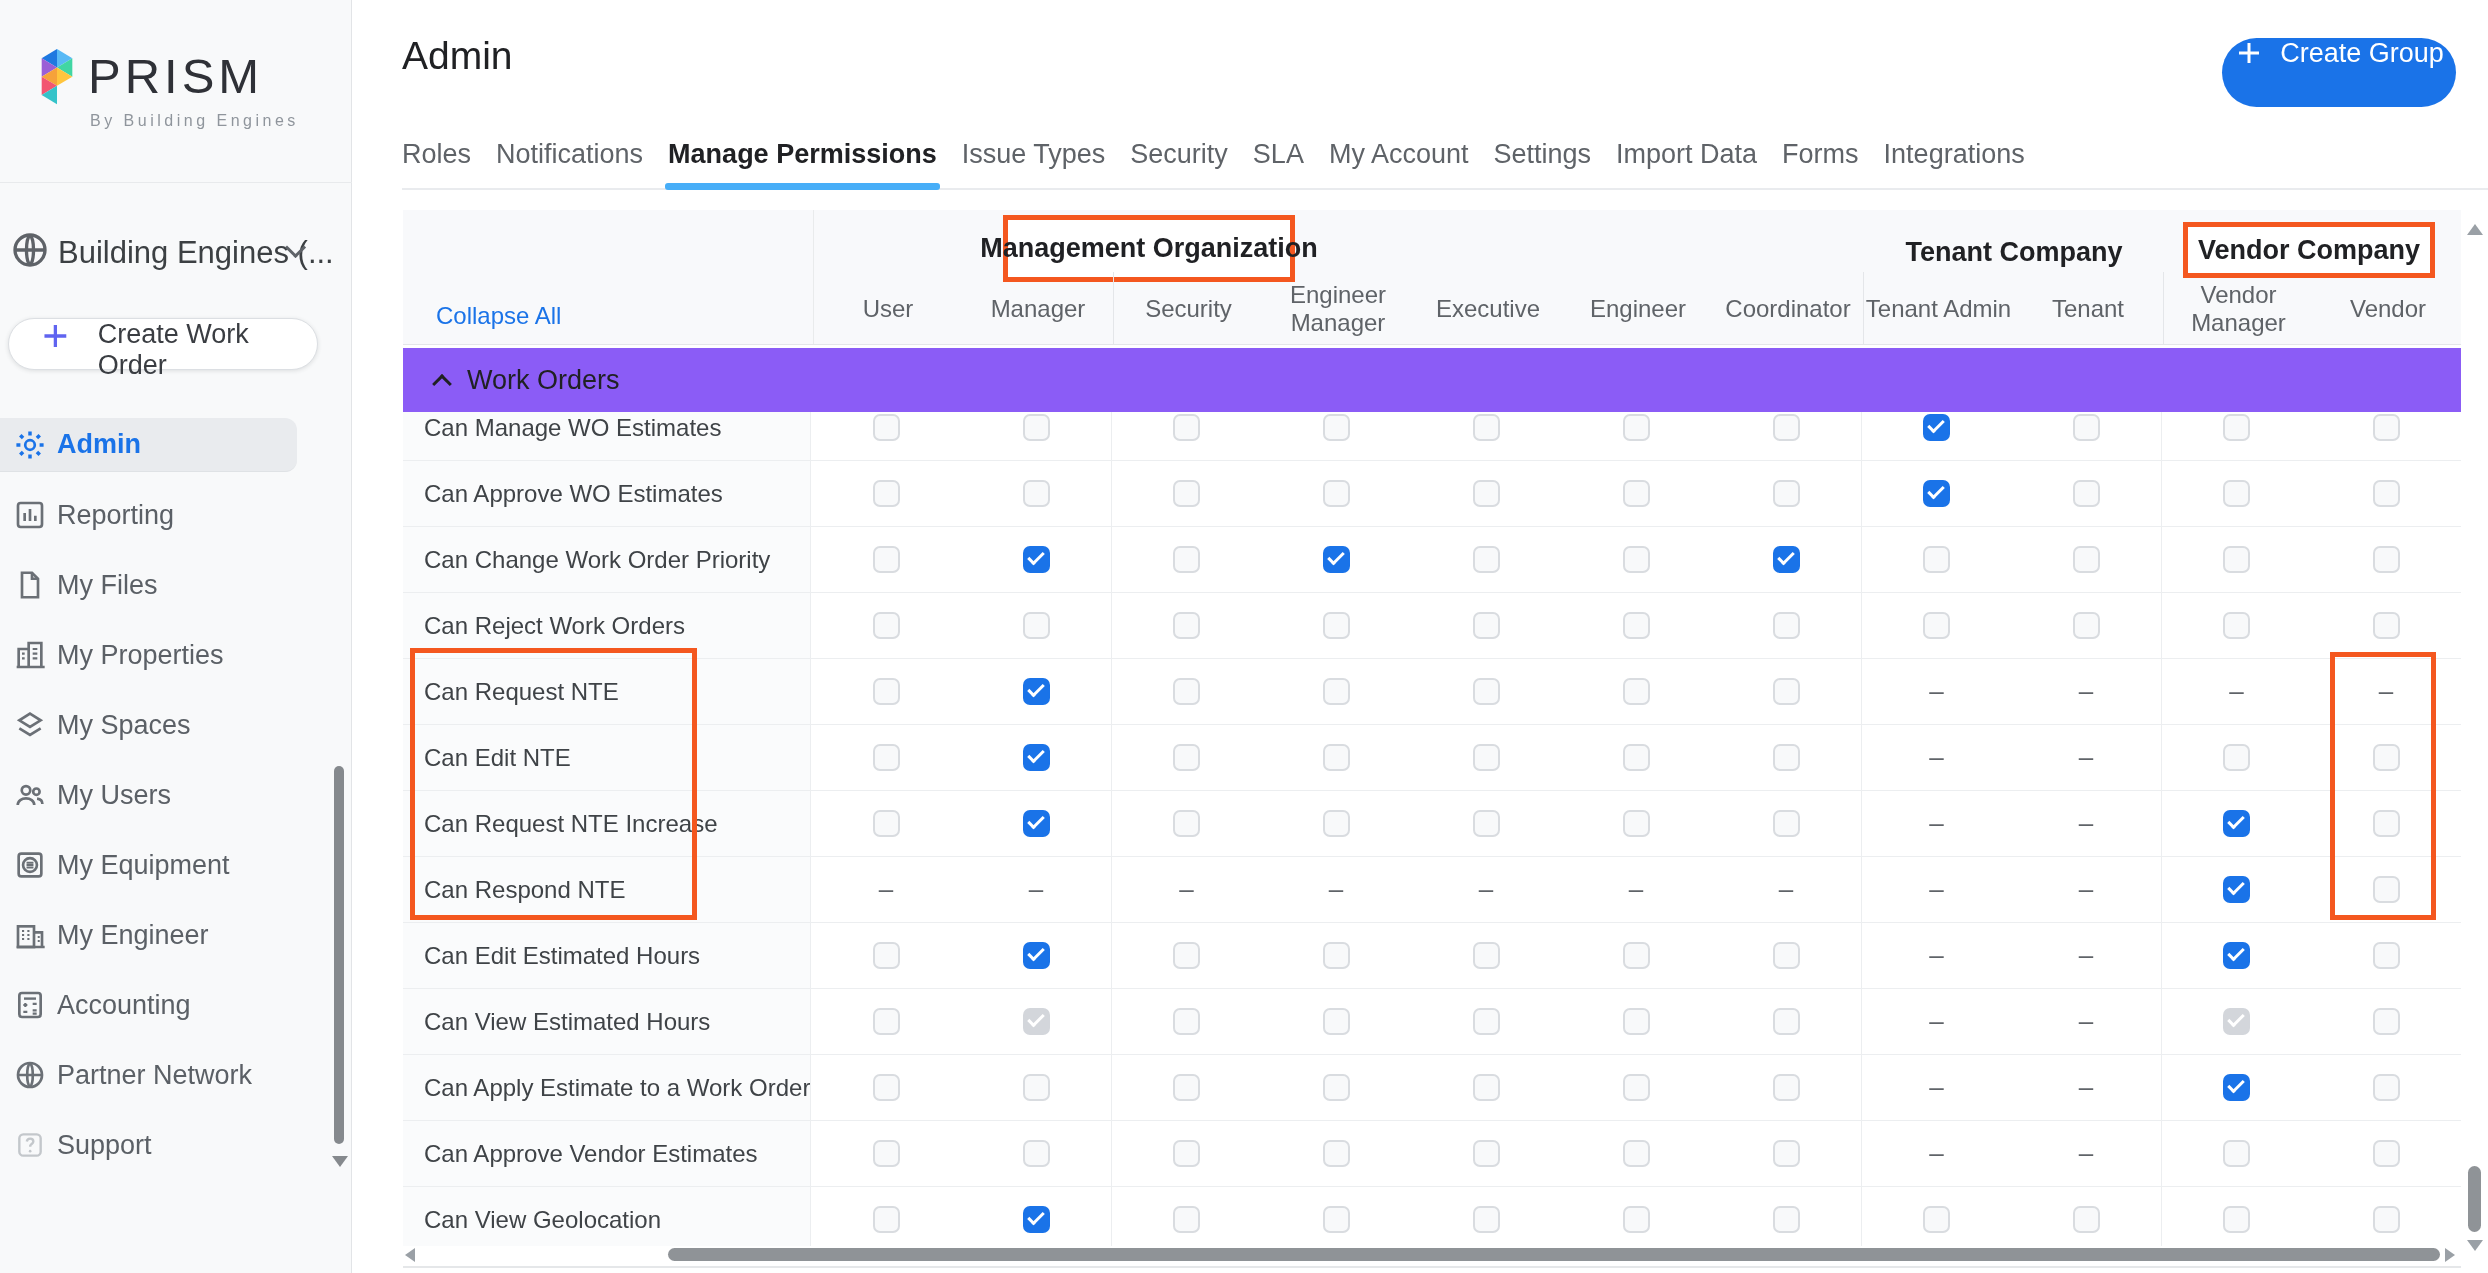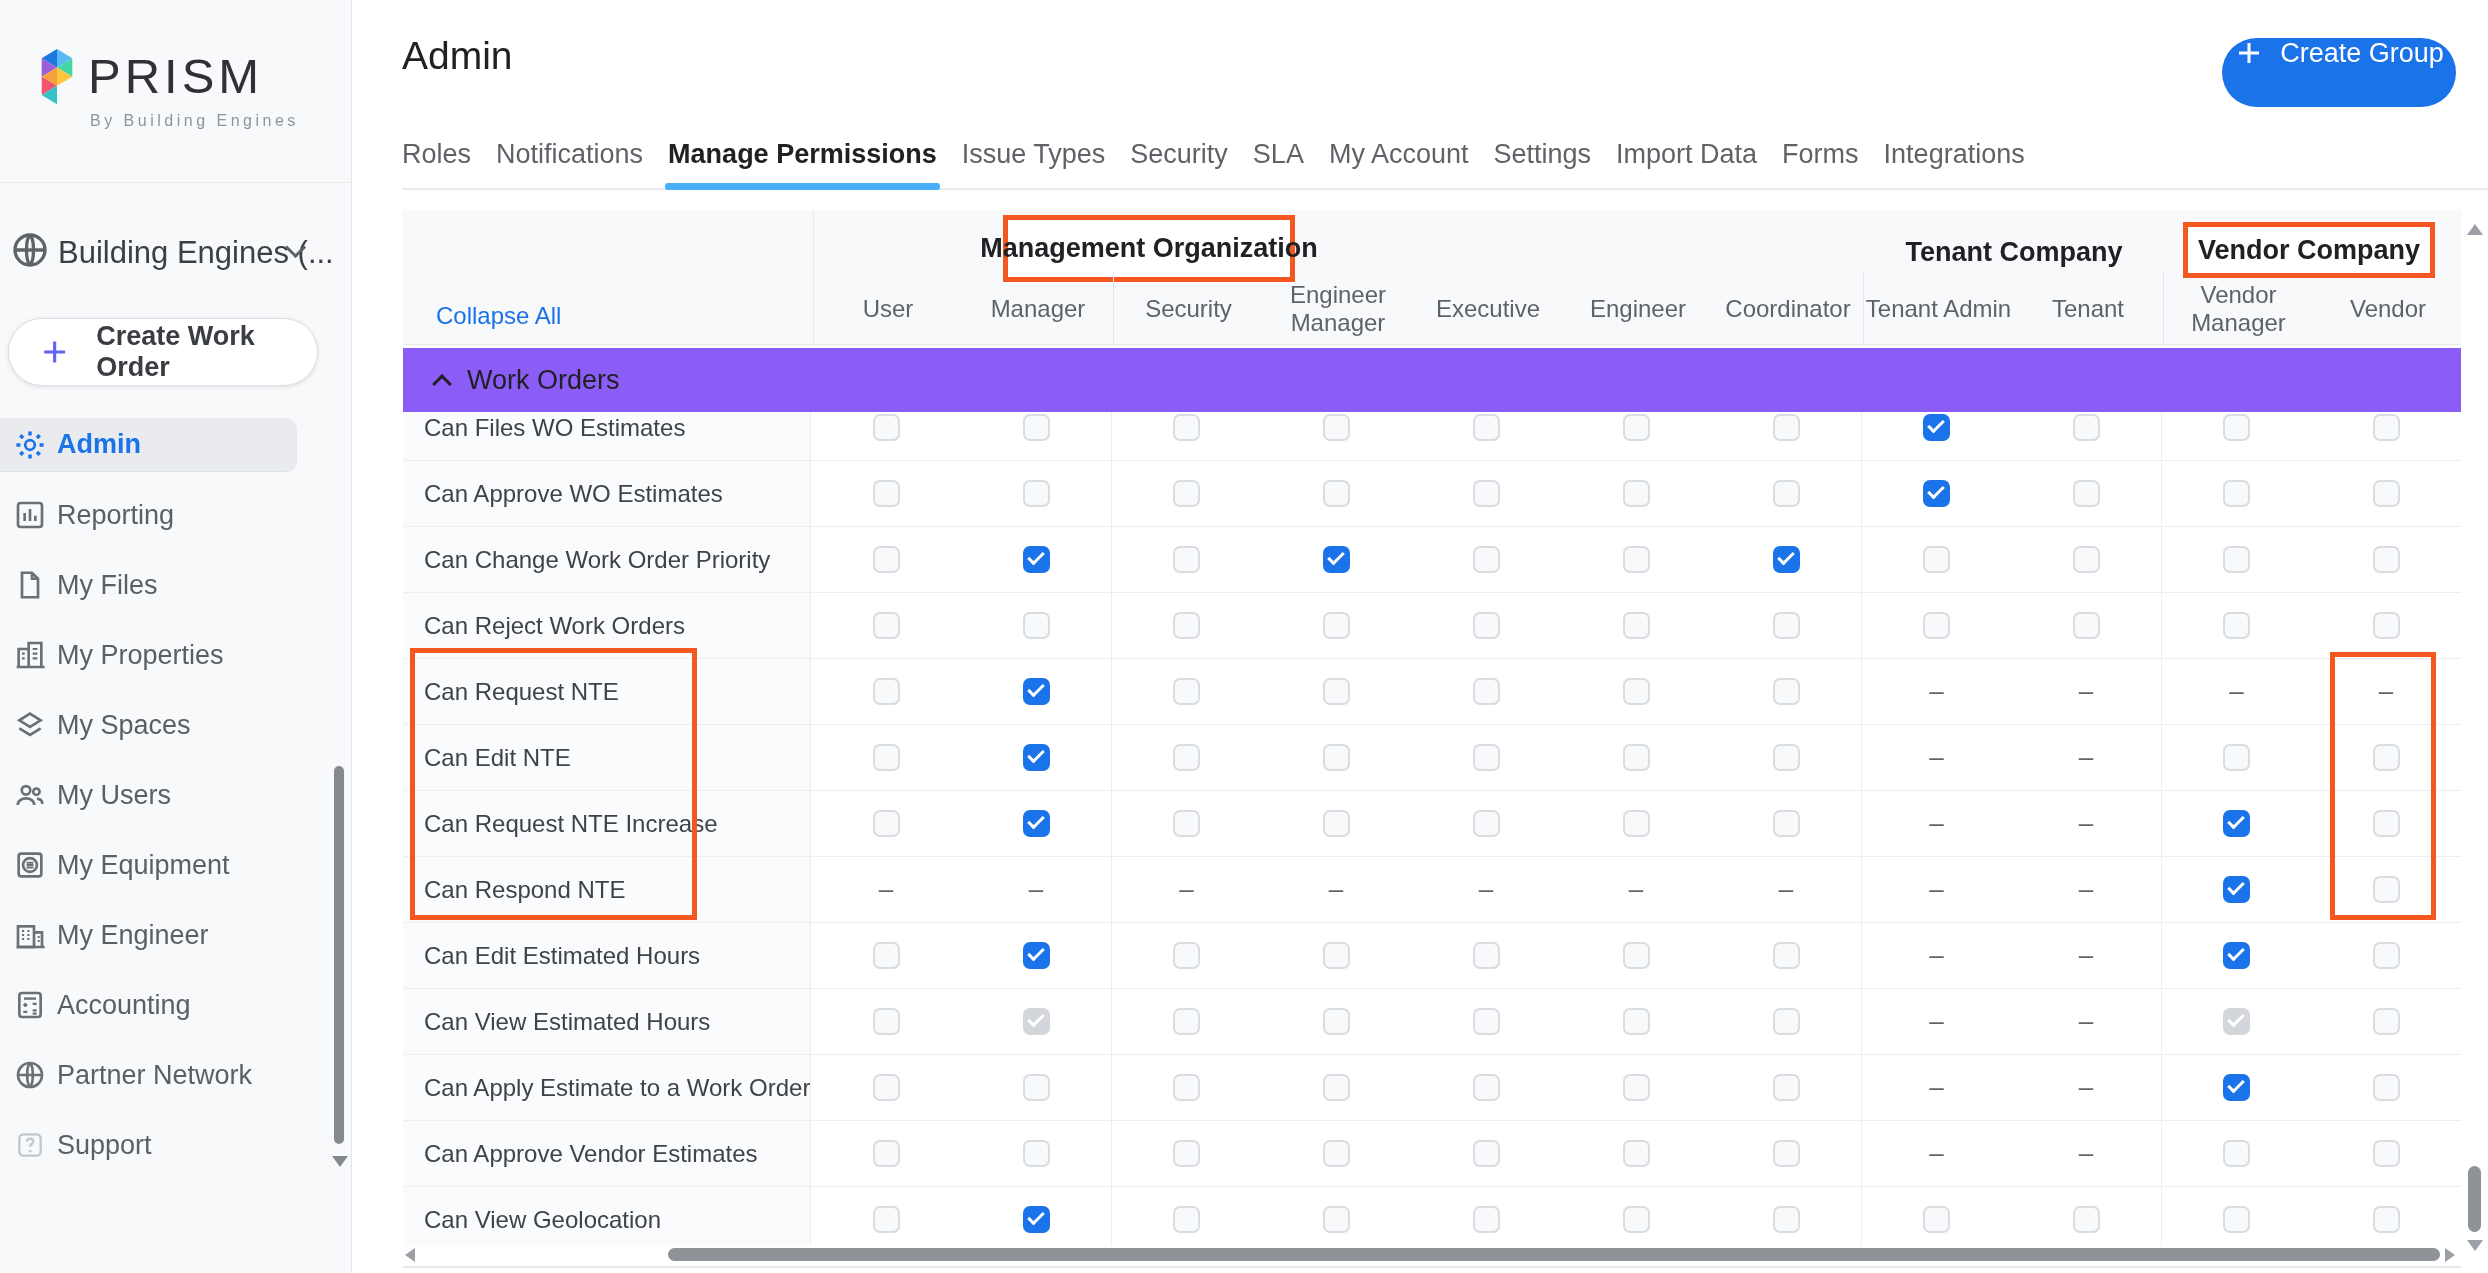--- a/index.html
+++ b/index.html
@@ -12,21 +12,21 @@
   .brand-name { position:absolute; left:88px; top:48px; font-size:49px; font-weight:500; color:#2f3137; letter-spacing:4px; }
   .brand-tag { position:absolute; left:90px; top:112px; font-size:16px; color:#8f959c; letter-spacing:3.5px; }
   .sidebar-divider { position:absolute; left:0; top:182px; width:352px; border-top:1px solid #e8eaec; }
 
   .org-row { position:absolute; left:0; top:222px; width:352px; height:58px; cursor:pointer; }
   .org-icon { position:absolute; left:10px; top:8px; width:40px; height:40px; color:#5f6368; }
   .org-icon svg { width:100%; height:100%; }
   .org-label { position:absolute; left:58px; top:13px; font-size:31px; color:#3c4043; }
   .chev-down { position:absolute; left:288px; top:18px; width:15px; height:15px; border-right:3px solid #5f6368; border-bottom:3px solid #5f6368; transform:rotate(45deg); }
 
-  .create-wo { position:absolute; left:8px; top:318px; width:310px; height:68px; border-radius:34px; background:#fff; border:1px solid #dcdfe3; box-shadow:0 1px 4px rgba(60,64,67,.14); display:flex; align-items:center; cursor:pointer;font-weight:bold; }
+  .create-wo { position:absolute; left:8px; top:318px; width:310px; height:52px; border-radius:34px; background:#fff; border:1px solid #dcdfe3; box-shadow:0 1px 4px rgba(60,64,67,.14); display:flex; align-items:flex-start; cursor:pointer; }
   .create-wo .plus { width:34px; height:34px; margin-left:30px; color:#6064f0; }
   .create-wo .plus svg { width:100%; height:100%; }
   .create-wo .cw-label { margin-left:26px; font-size:27px; color:#3a3d42; }
 
   .nav { position:absolute; left:0; top:410px; width:352px; }
   .nav-item { height:70px; display:flex; align-items:center; padding-left:14px; cursor:pointer; }
   .nav-item.active { background:#e9ebee; border-radius:0 12px 12px 0; width:297px; height:54px; margin:8px 0; border-bottom:1px solid #dfe2e5; }
   .nav-icon { width:32px; height:32px; color:#6b7076; flex:0 0 32px; }
   .nav-icon svg { width:100%; height:100%; }
   .nav-label { margin-left:11px; font-size:27px; color:#5b6066; white-space:nowrap; }
@@ -318,21 +318,21 @@
 
   <div class="section-row">
     <span class="chev-up"></span>
     <span class="section-label">Work Orders</span>
   </div>
 
   <div class="rows">
       <div class="clip">
         <div class="prow">
     <div class="rlabel">
-            <span>Can Files WO Estimates</span>
+            <span>Can Manage WO Estimates</span>
           </div>
     <div class="cells">
             <div class="cell">
               <div class="cb unchecked"></div>
             </div>
             <div class="cell">
               <div class="cb unchecked"></div>
             </div>
             <div class="cell">
               <div class="cb unchecked"></div>

